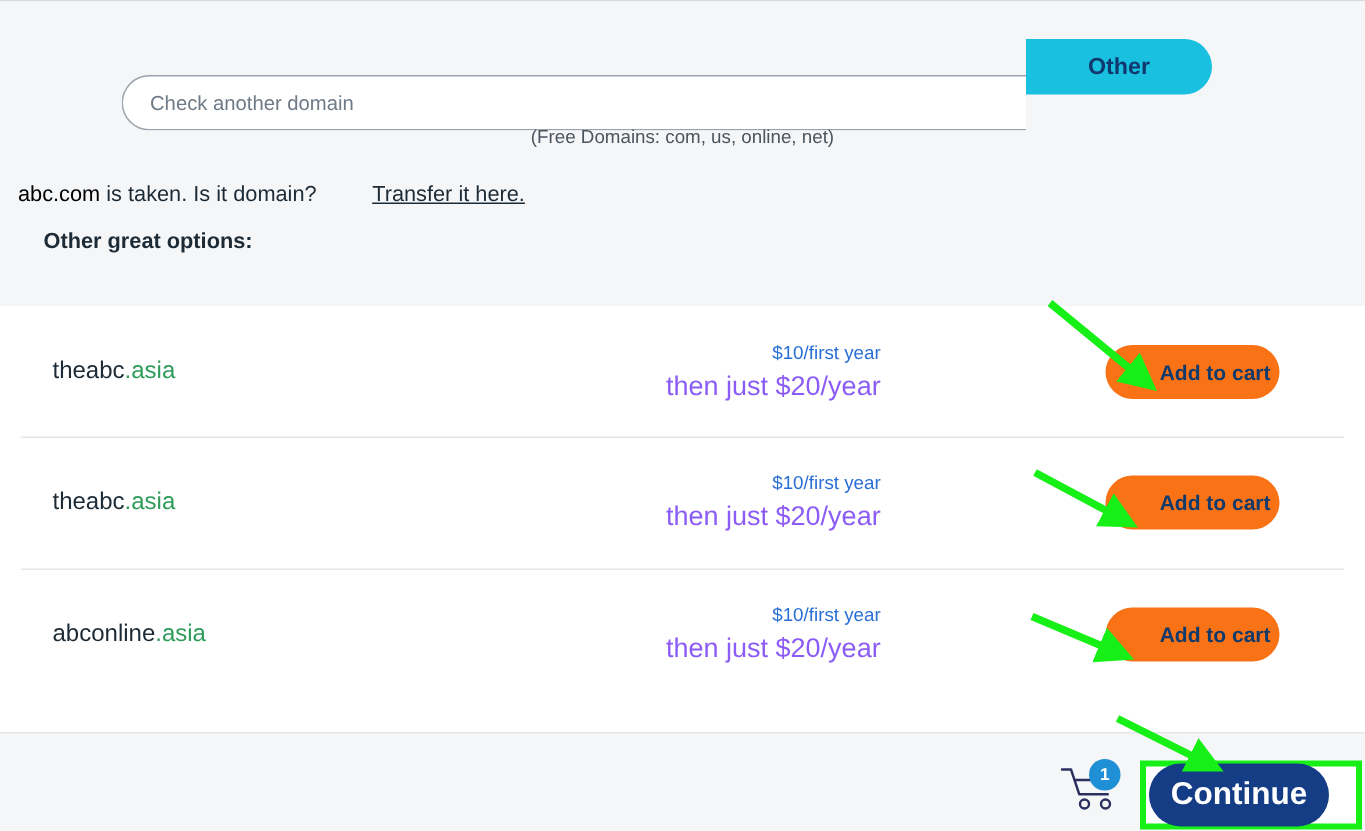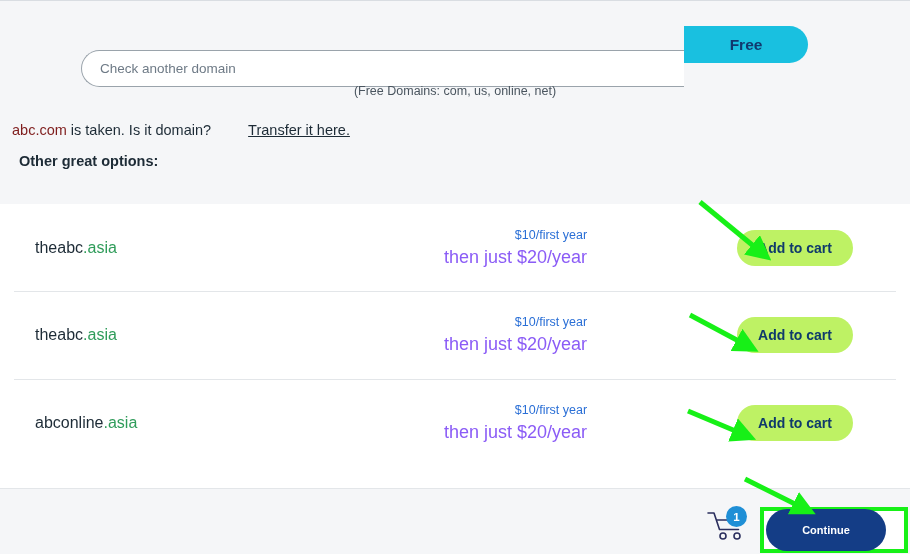--- a/index.html
+++ b/index.html
@@ -67,30 +67,30 @@
     color: #4a555f;
     margin-top: 12px;
   }
   .taken-line {
     position: absolute;
     left: 12px; top: 121px;
     font-size: 14.5px;
     color: #1d2b36;
     white-space: nowrap;
   }
-  .taken-domain { color: #7f1d1d; }
+  .taken-domain { color: #000000; }
   .transfer-link {
     color: #1d2b36;
     text-decoration: underline;
     cursor: pointer;
     margin-left: 33px;
   }
   .other-options {
     position: absolute;
-    left: 19px; top: 152px;
+    left: 29px; top: 152px;
     font-size: 14.5px;
     font-weight: bold;
     color: #1d2b36;
   }
 
   
   .results {
     position: absolute;
     left: 0; top: 203px;
     width: 910px; height: 284px;
@@ -137,26 +137,27 @@
   .price-then {
     font-size: 18px;
     color: #8b5cf6;
   }
   .add-cart-btn {
     position: absolute;
     left: 737px;
     width: 116px; height: 36px;
     border: none;
     border-radius: 18px;
-    background: #bef264;
+    background: #f97316;
     color: #0f3a6b;
     font-family: "Liberation Sans", sans-serif;
     font-size: 14px;
     font-weight: bold;
     cursor: pointer;
+    text-align: right;
   }
 
   
   .footer {
     position: absolute;
     left: 0; top: 487px;
     width: 910px; height: 67px;
     background: #f5f6f8;
     border-top: 1px solid #e3e6e9;
   }
@@ -187,21 +188,21 @@
   }
   .continue-btn {
     position: absolute;
     left: 766px; top: 508px;
     width: 120px; height: 42px;
     border: none;
     border-radius: 21px;
     background: #143d86;
     color: #ffffff;
     font-family: "Liberation Sans", sans-serif;
-    font-size: 11px;
+    font-size: 21px;
     font-weight: bold;
     cursor: pointer;
   }
 
   
   .arrows {
     position: absolute;
     left: 0; top: 0;
     width: 910px; height: 554px;
     pointer-events: none;
@@ -209,21 +210,21 @@
 </style>
 </head>
 <body>
 
 <div id="app">
 
   <div class="search-panel">
 
     <div class="search-row">
       <input class="search-input" type="text" placeholder="Check another domain" style="">
-      <button class="check-btn">Free</button>
+      <button class="check-btn">Other</button>
     </div>
 
     <div class="free-domains">(Free Domains: com, us, online, net)</div>
 
     <div class="taken-line">
       <span class="taken-domain">abc.com</span><span> is taken. Is it domain? </span><span class="transfer-link">Transfer it here.</span>
     </div>
 
     <div class="other-options">Other great options:</div>
   </div>

